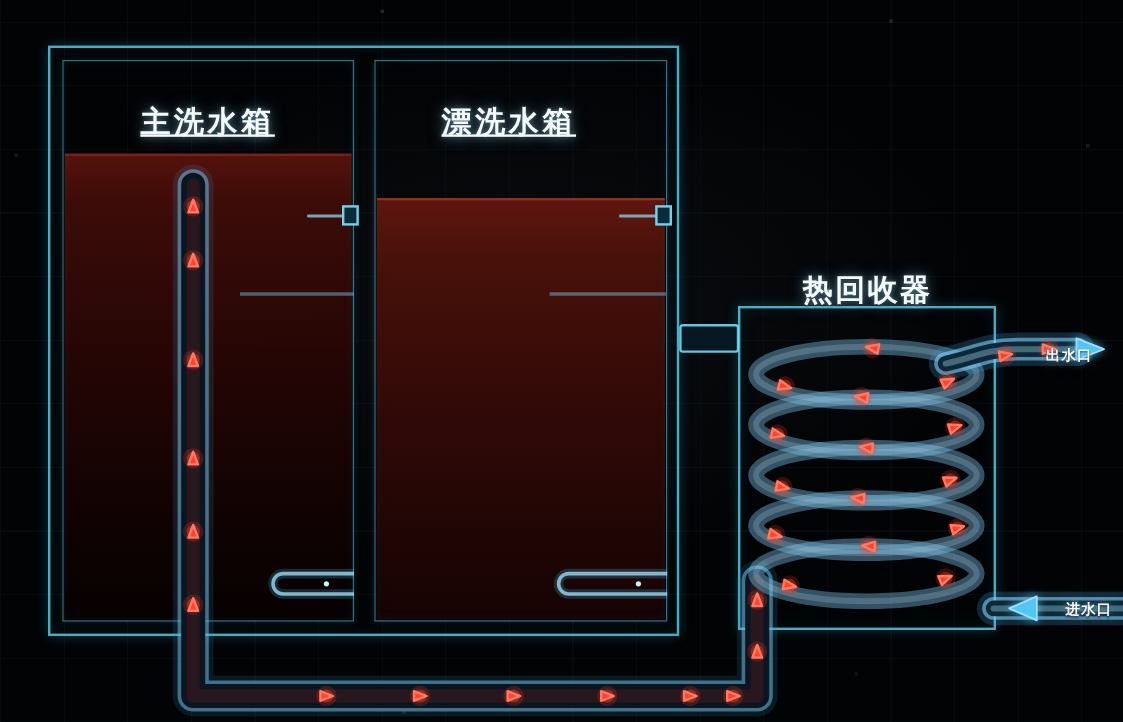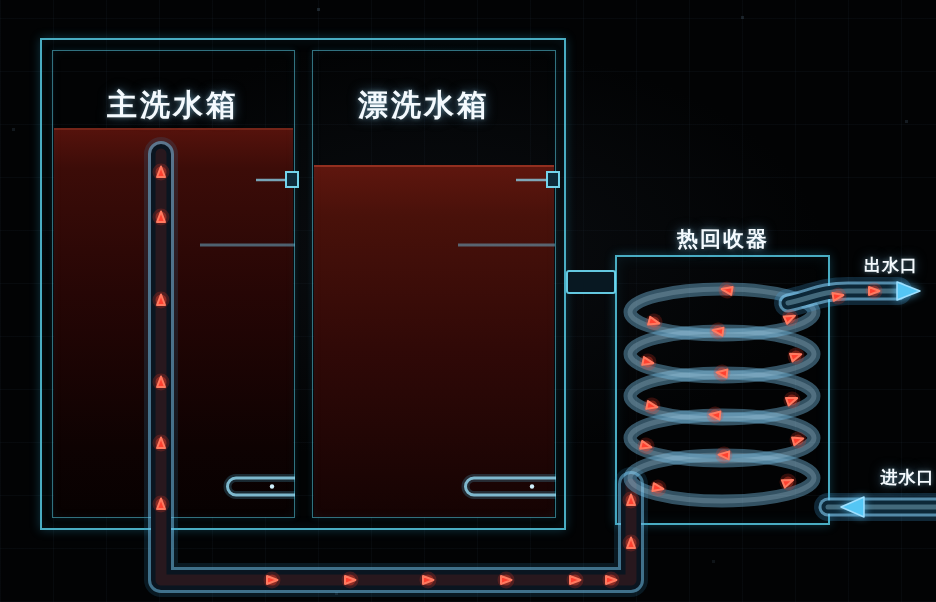--- a/index.html
+++ b/index.html
@@ -47,23 +47,23 @@
     left:314px; top:165px; width:240px; height:352px;
     background:linear-gradient(180deg,#5e160e 0%,#49110a 14%,#300907 52%,#150303 100%);
     border-top:2px solid rgba(160,52,34,0.9);
   }
 
   .label {
     position:absolute; transform:translateX(-50%);
     color:#f4fafe; font-weight:bold; white-space:nowrap;
     text-shadow:0 0 12px rgba(120,200,245,0.50), 0 0 4px rgba(200,240,255,0.35), 0 1px 2px rgba(0,0,0,0.8);
   }
-  .tank-label { font-size:30px; letter-spacing:3px; }
-  .heat-label { font-size:21px; letter-spacing:2px; }
-  .port-label { font-size:17px; letter-spacing:1px; }
+  .tank-label { font-size:25px; letter-spacing:3px;text-decoration:underline; }
+  .heat-label { font-size:25px; letter-spacing:2px; }
+  .port-label { font-size:12px; letter-spacing:1px;margin-top:34px; }
 
   svg.overlay { position:absolute; left:0; top:0; }
 
   
   .pipe-glow  { fill:none; stroke:rgba(50,140,195,0.16); stroke-width:34; stroke-linecap:round; stroke-linejoin:round; }
   .pipe-outer { fill:none; stroke:rgba(110,185,225,0.55); stroke-width:26; stroke-linecap:round; stroke-linejoin:round; }
   .pipe-inner { fill:none; stroke:#0a1520; stroke-width:20; stroke-linecap:round; stroke-linejoin:round; }
   .pipe-tint  { fill:none; stroke:rgba(150,35,22,0.22); stroke-width:11; stroke-linecap:round; stroke-linejoin:round; }
 
   

